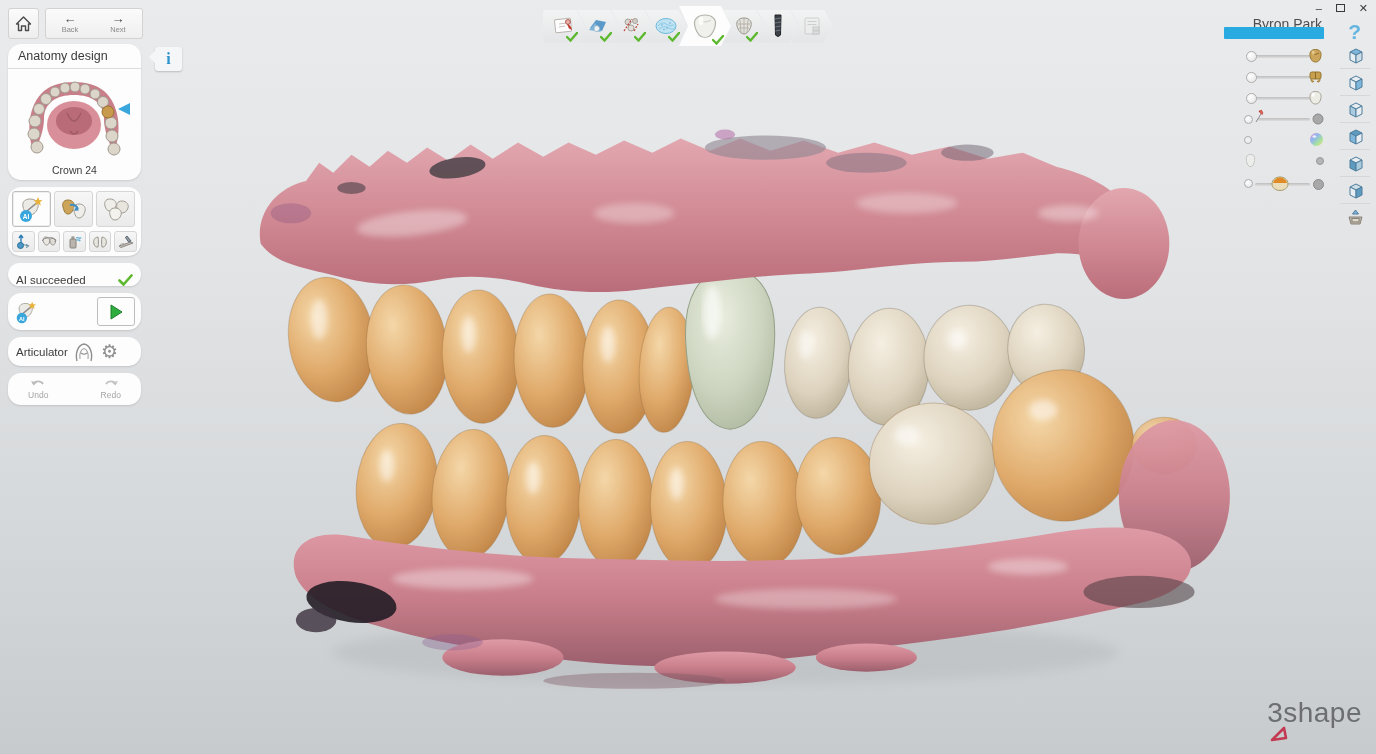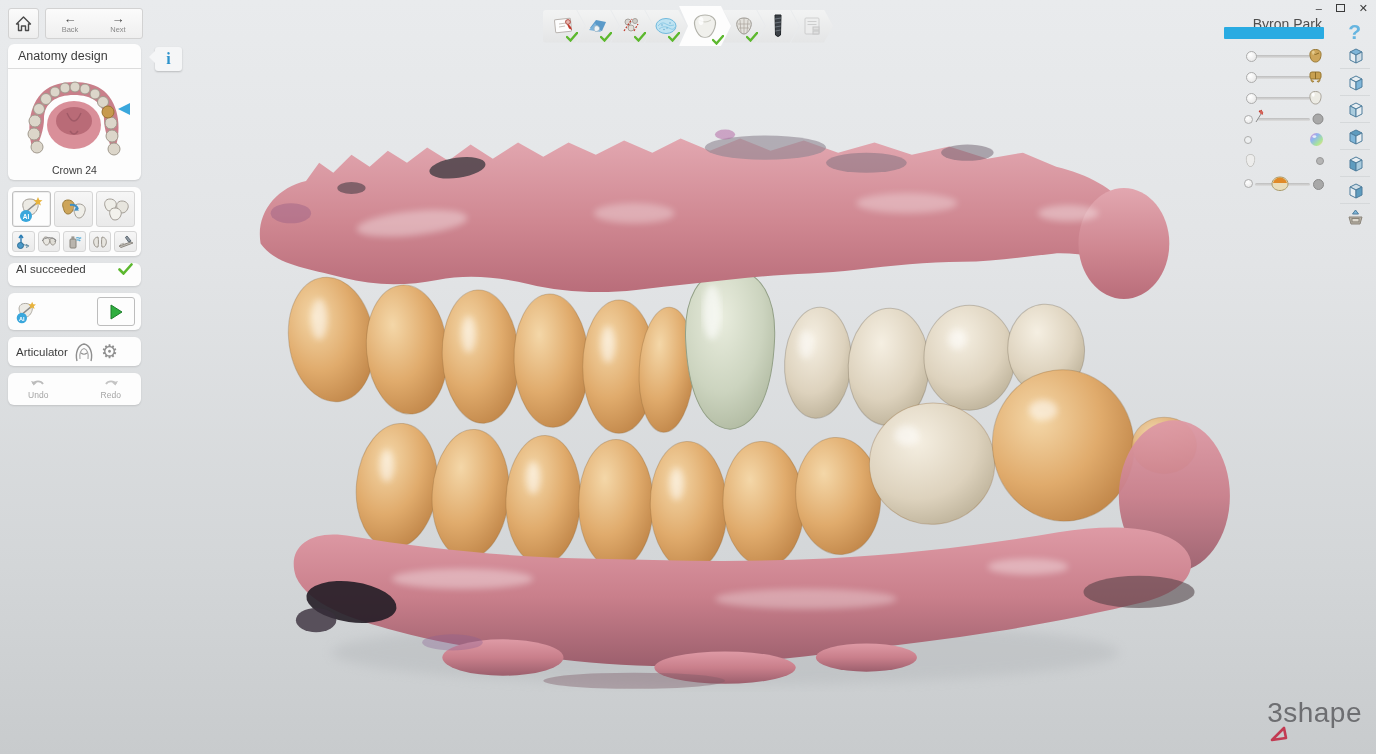--- a/index.html
+++ b/index.html
@@ -34,39 +34,39 @@
     filter:drop-shadow(0 1px 2px rgba(0,0,0,.25)); }
   .step .chk { position:absolute; right:7px; bottom:1px; }
 
   
   .patient-name { top:16px; right:54px; font-size:14px; color:#4e4e4e; }
   .progress { top:27px; right:52px; width:100px; height:12px; background:#29abe2; border-radius:1px; }
   .help { top:20px; right:15px; font-size:21px; font-weight:bold; color:#66b5e0; cursor:pointer; }
 
   
   .lpanel { left:8px; top:44px; width:133px; }
-  .card { background:#fdfdfd; border-radius:6px; box-shadow:0 1px 2px rgba(0,0,0,.12); margin-bottom:7px; position:relative; }
+  .card { background:#fdfdfd; border-radius:13px; box-shadow:0 1px 2px rgba(0,0,0,.12); margin-bottom:7px; position:relative; }
   .card-head { height:25px; display:flex; align-items:center; padding-left:10px;
     border-bottom:1px solid #dcdcdc; font-size:12.5px; color:#3c3c3c; }
   .thumb-wrap { padding:2px 4px 0 4px; }
   .thumb-caption { text-align:center; font-size:10.5px; color:#3c3c3c; padding:1px 0 4px 0; }
   .info-bubble { left:147px; top:3px; width:27px; height:24px; background:#f5f6f7; border-radius:3px;
     box-shadow:0 1px 2px rgba(0,0,0,.2); display:flex; align-items:center; justify-content:center; cursor:pointer; }
   .info-bubble:before { content:""; position:absolute; left:-6px; top:4px;
     border:6px solid transparent; border-right-color:#f5f6f7; border-left:0; }
   .info-glyph { font-family:"Liberation Serif",serif; font-weight:bold; font-size:16px; color:#2d93cc; }
 
   .tools-card { padding:4px; }
   .trow { display:flex; gap:3px; margin-bottom:4px; }
   .tbtn { background:linear-gradient(#f6f6f6,#eaeaea); border:1px solid #d6d6d6; border-radius:3px;
     display:flex; align-items:center; justify-content:center; cursor:pointer; position:relative; }
   .tbtn.big { width:39px; height:36px; }
   .tbtn.sel { background:#fdfdfd; border-color:#bfbfbf; box-shadow:inset 0 0 0 1px #eee; }
   .tbtn.sm { width:23px; height:21px; }
-  .status-row { height:23px; display:flex; align-items:flex-start; justify-content:space-between; padding:0 8px; }
+  .status-row { height:23px; display:flex; align-items:flex-end; justify-content:space-between; padding:0 8px; }
   .status-text { font-size:11.5px; color:#3c3c3c; }
   .run-row { height:37px; display:flex; align-items:center; justify-content:space-between; padding:0 6px; }
   .play-btn { width:38px; height:29px; background:#fdfdfd; border:1px solid #bdbdbd; border-radius:3px;
     display:flex; align-items:center; justify-content:center; cursor:pointer; }
   .artic-row { height:29px; display:flex; align-items:center; padding:0 23px 0 8px; justify-content:space-between; }
   .artic-label { font-size:11.5px; color:#3c3c3c; }
   .gear { font-size:19px; color:#8f8f8f; line-height:18px; cursor:pointer; }
   .undo-card { height:32px; display:flex;gap:12px; }
   .ur-btn { flex:1; display:flex; flex-direction:column; align-items:center; justify-content:center; cursor:pointer; }
   .ur-label { font-size:8.5px; color:#a5a5a5; margin-top:0px; }

